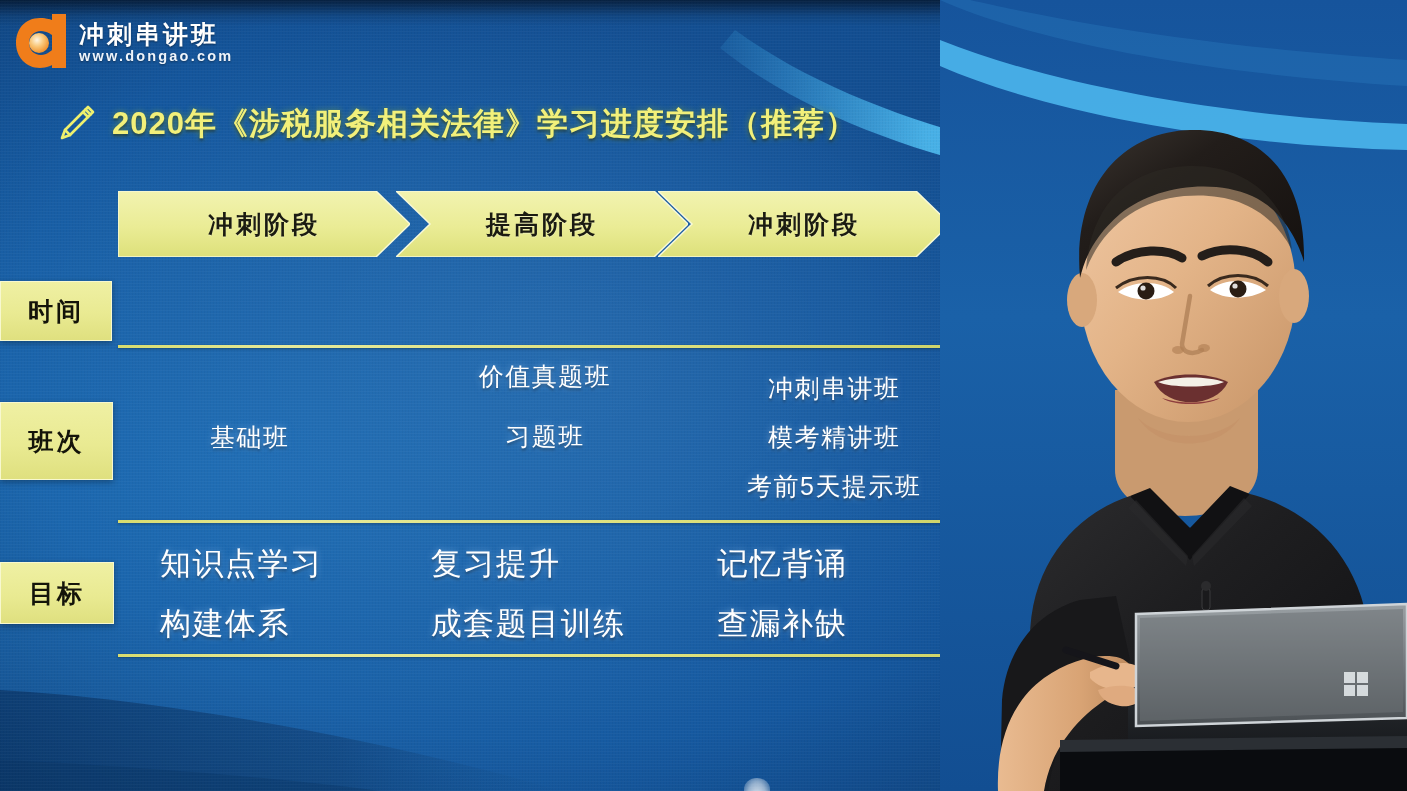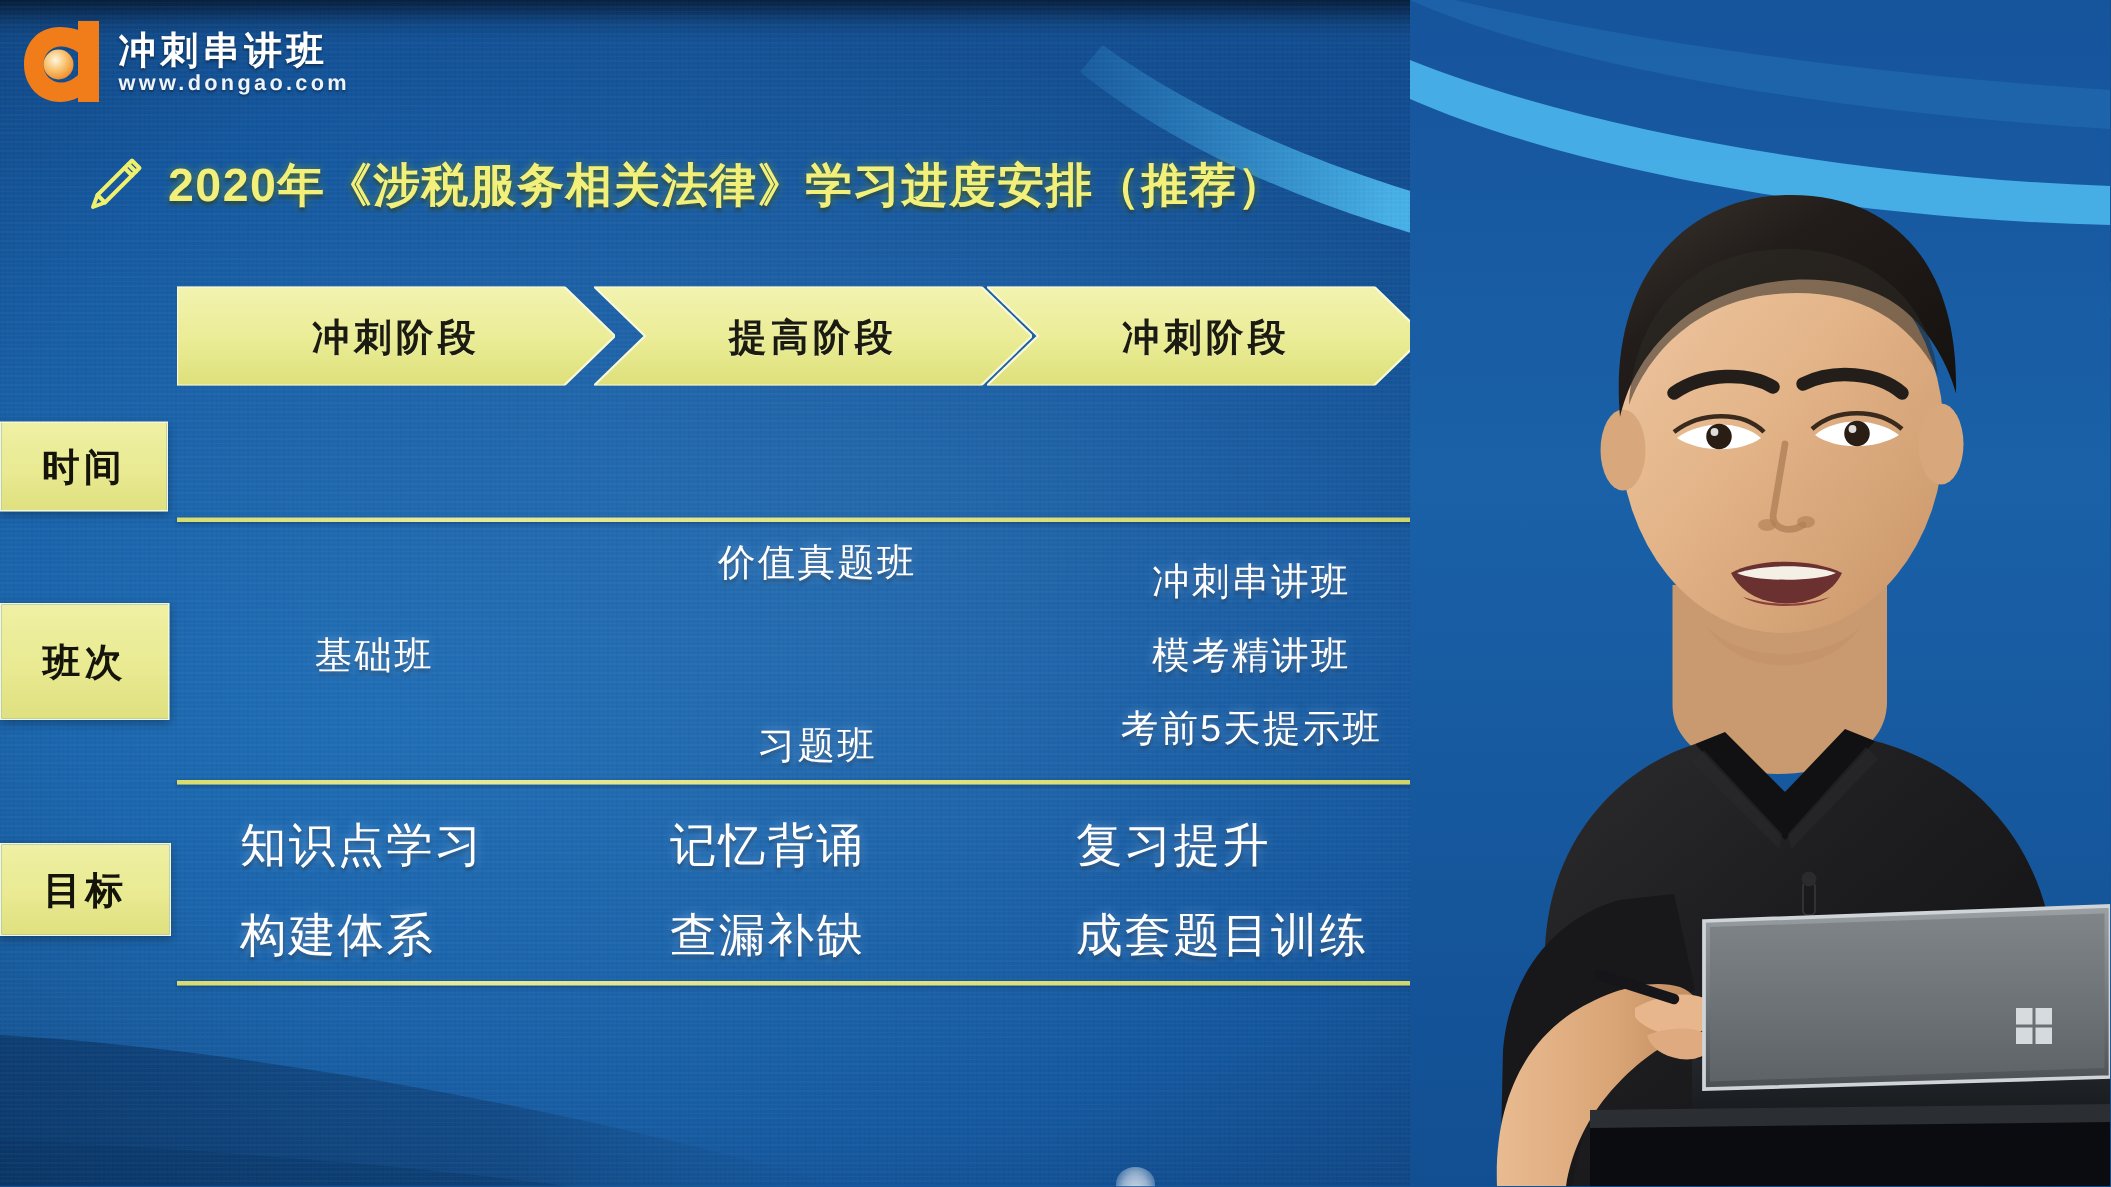--- a/index.html
+++ b/index.html
@@ -100,21 +100,21 @@
   #row-time{ top:283px; height:56px; }
   #row-time .t{ font-size:27px; letter-spacing:.5px; }
   #row-time .cell{ justify-content:flex-start; }
   #row-time .c0{ align-items:flex-start; padding-left:12px; }
   #row-time .c1{ align-items:flex-start; padding-left:30px; }
   #row-time .c2{ align-items:flex-start; padding-left:48px; }
 
   #row-class{ top:360px; height:155px; }
   #row-class .t{ font-size:25px; letter-spacing:1.5px; line-height:1.32; }
   #row-class .c0{ justify-content:center; padding-right:22px; }
-  #row-class .c1{ justify-content:space-between; padding-left:10px; gap:15px;font-family:Liberation Mono, monospace; }
+  #row-class .c1{ justify-content:flex-start; padding-left:10px; gap:27px; }
   #row-class .c2{ justify-content:center; padding-left:26px; gap:16px; }
 
   #row-goal{ top:538px; height:112px; }
   #row-goal .t{ font-size:31px; letter-spacing:1.5px; line-height:1.3; }
   #row-goal .c0{ align-items:flex-start; padding-left:42px; gap:20px; }
   #row-goal .c1{ align-items:flex-start; padding-left:22px; gap:20px; }
   #row-goal .c2{ align-items:flex-start; padding-left:38px; gap:20px; }
 
   
   #presenter{ position:absolute; left:940px; top:0; width:467px; height:791px; overflow:hidden; }
@@ -257,27 +257,27 @@
       <div class="t">考前5天提示班</div>
     </div>
   </div>
   <div class="divider" id="div2"></div>
 
   <div class="cells" id="row-goal">
     <div class="cell c0">
       <div class="t">知识点学习</div>
       <div class="t">构建体系</div>
     </div>
+    <div class="cell c1">
+      <div class="t">复习提升</div>
+      <div class="t">成套题目训练</div>
+    </div>
     <div class="cell c2">
       <div class="t">记忆背诵</div>
       <div class="t">查漏补缺</div>
-    </div>
-    <div class="cell c1">
-      <div class="t">复习提升</div>
-      <div class="t">成套题目训练</div>
     </div>
   </div>
   <div class="divider" id="div3"></div>
 
   <div id="watermark"></div>
 
   <div id="presenter">
     <svg viewBox="0 0 467 791" width="467" height="791">
       <defs>
         <linearGradient id="bgP" x1="0" y1="0" x2="0" y2="1">

